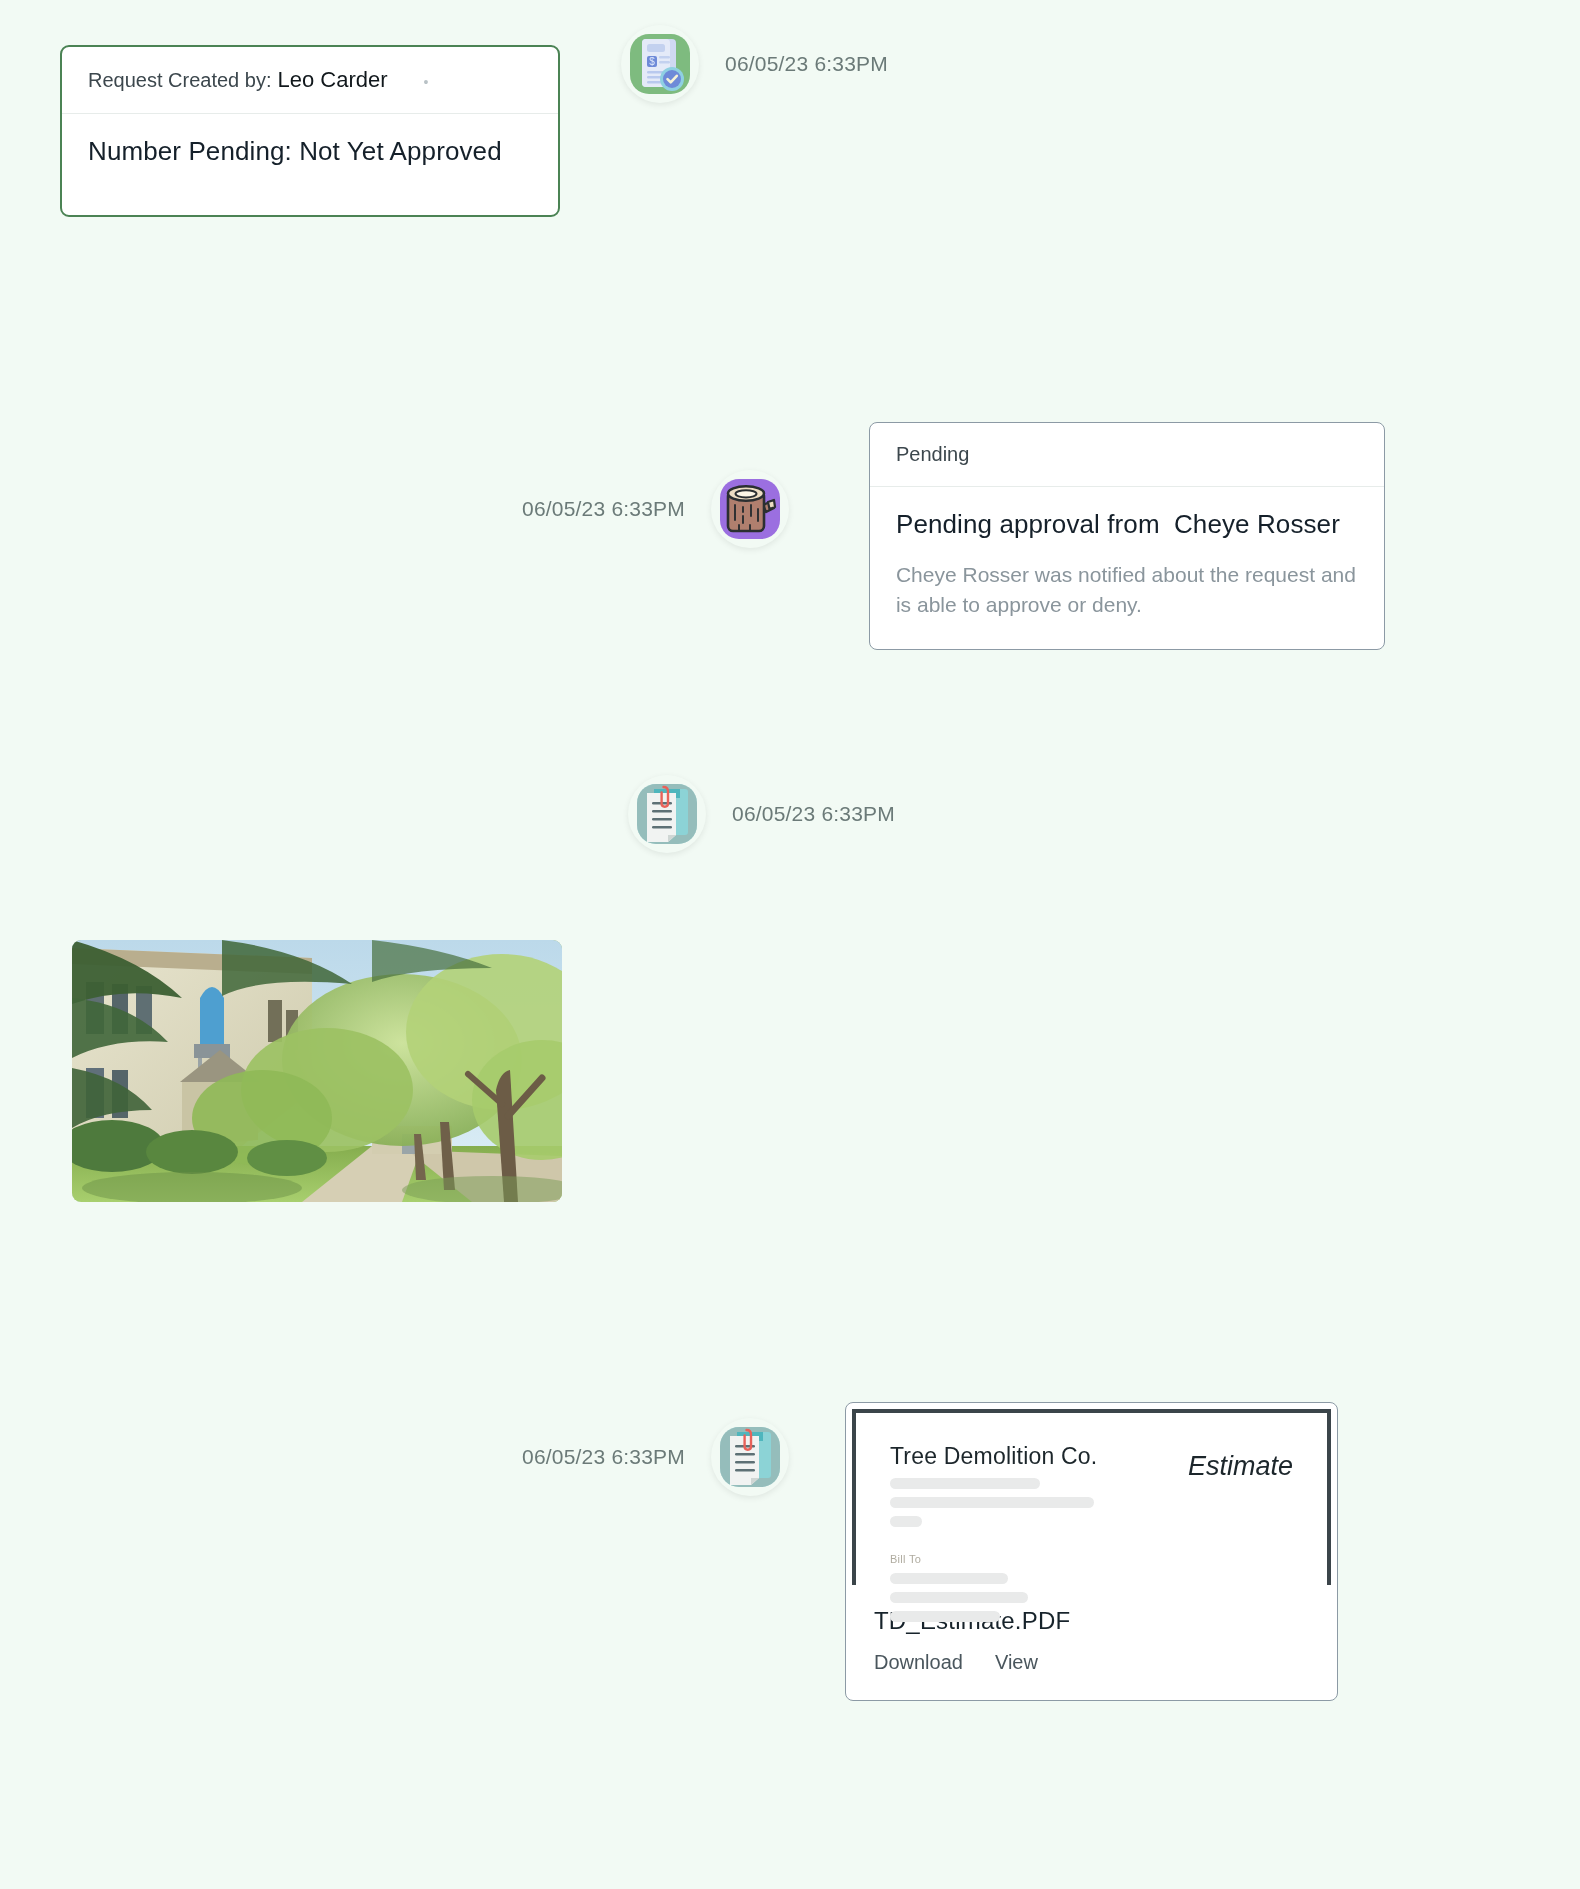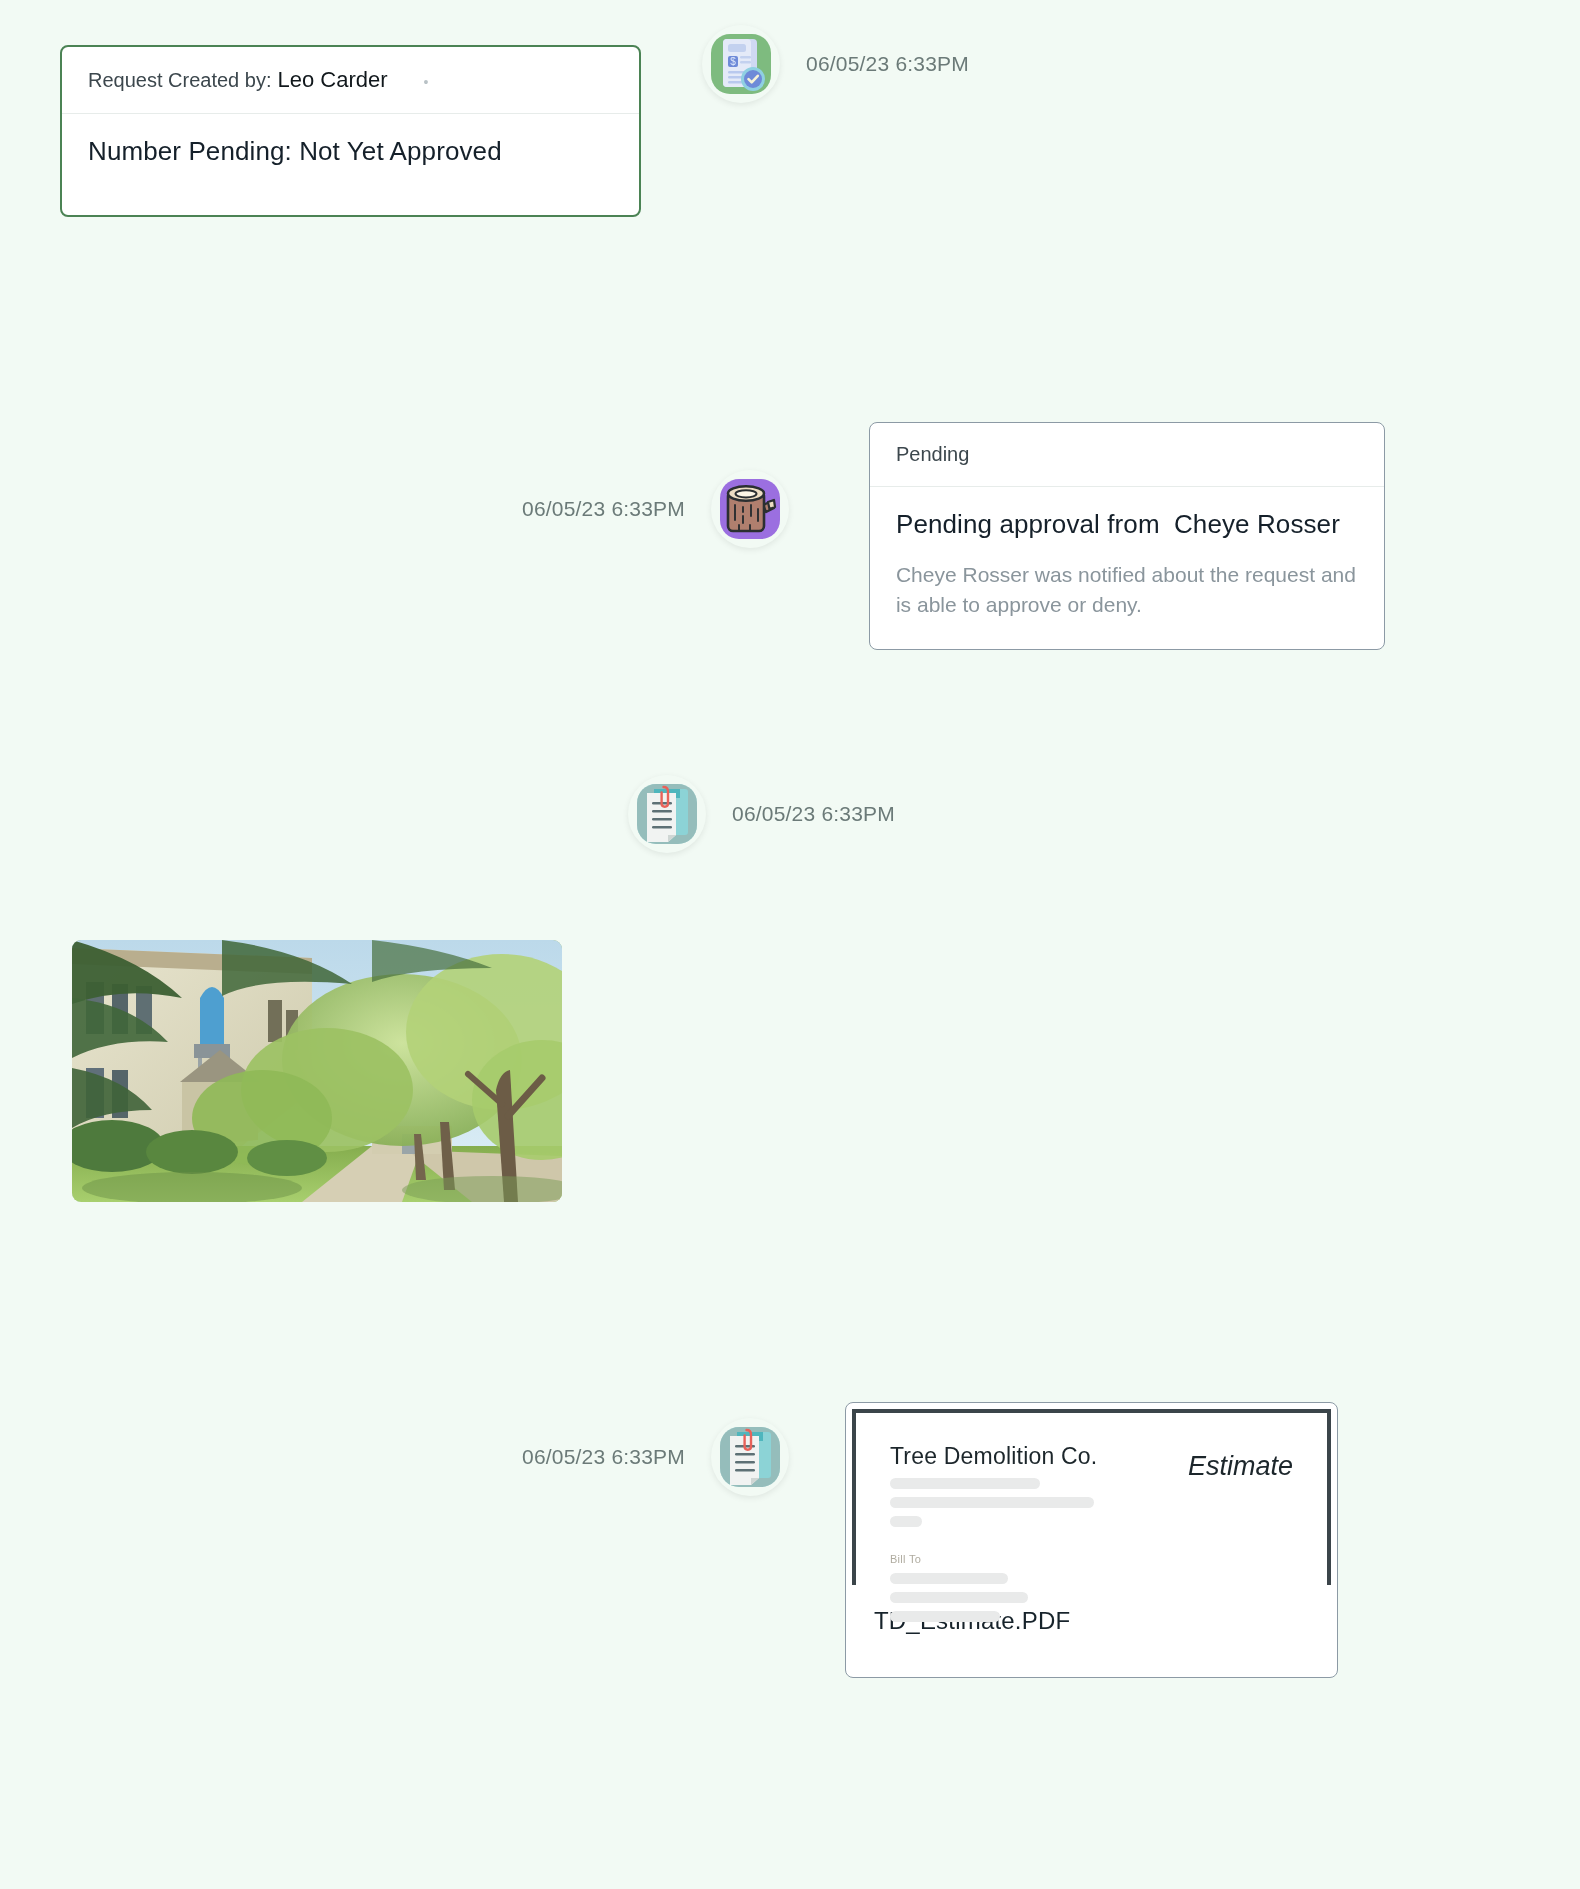--- a/index.html
+++ b/index.html
@@ -152,21 +152,21 @@
     cursor: pointer;
   }
 </style>
 </head>
 <body>
 
 <div class="timeline">
 
   <div class="row" style="left:60px; top:45px;">
 
-    <div class="card card-green" style="width:581px;">
+    <div class="card card-green" style="width:500px;border-radius:9px;">
       <div class="card-head">
         <span class="lbl">Request Created by:</span>
         <span class="value">Leo Carder</span>
         <span class="tick">•</span>
       </div>
       <div class="card-body">
         <div class="card-title">Number Pending: Not Yet Approved</div>
       </div>
     </div>
 
@@ -348,17 +348,21 @@
         <div class="sk" style="width:150px;"></div>
         <div class="sk" style="width:204px;"></div>
         <div class="sk" style="width:32px;"></div>
         <div class="pdf-billto">Bill To</div>
         <div class="sk" style="width:118px;"></div>
         <div class="sk" style="width:138px;"></div>
         <div class="sk" style="width:110px;"></div>
       </div>
       <div class="pdf-foot">
         <div class="pdf-name">TD_Estimate.PDF</div>
+        <div class="pdf-actions">
+          <span>Download</span>
+          <span>View</span>
+        </div>
       </div>
     </div>
   </div>
 
 </div>
 
 </body></html>

